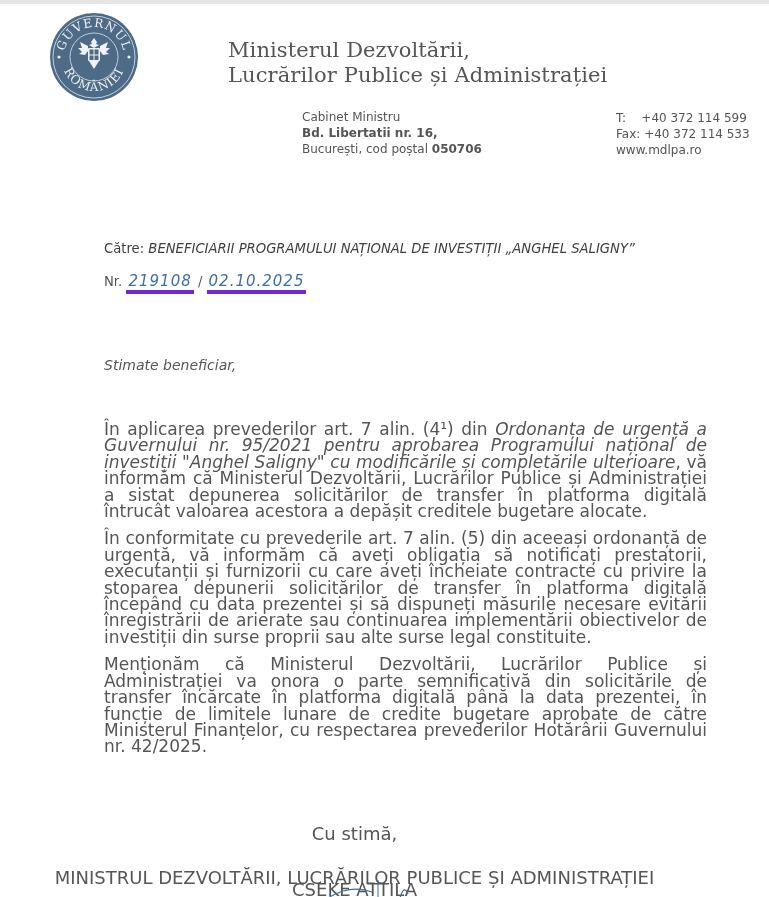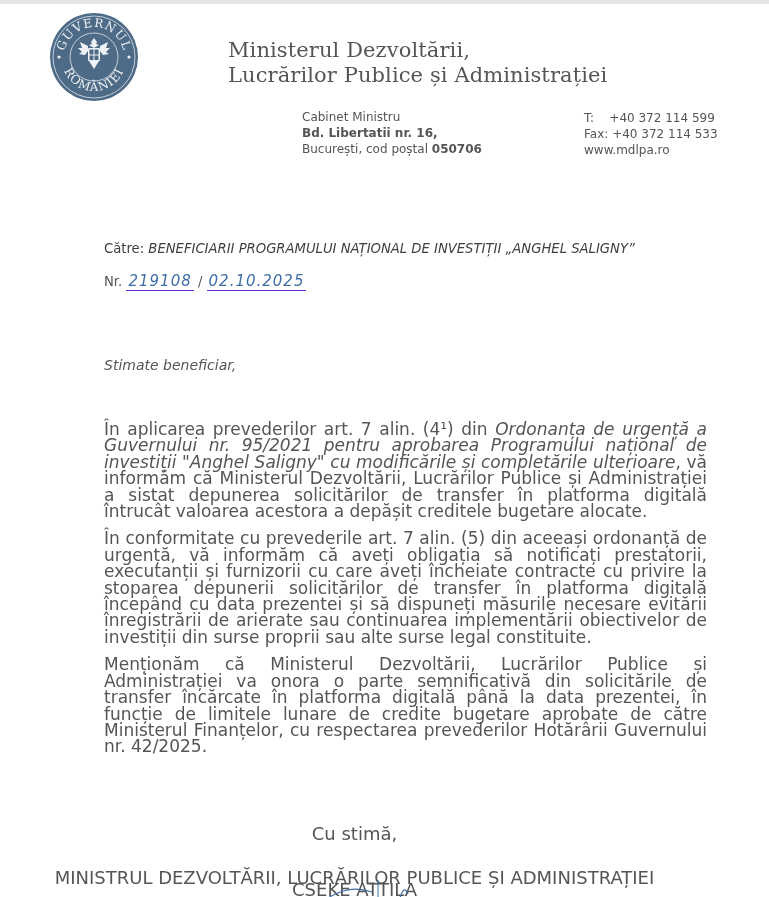--- a/index.html
+++ b/index.html
@@ -18,37 +18,37 @@
     font-family:"DejaVu Serif", serif; font-size:21px; line-height:25px;
     color:#555; letter-spacing:0.1px;margin-left:48px;
   }
   .ministry-title div { white-space:nowrap; }
   .address {
     position:absolute; left:302px; top:109px;
     font-size:12px; line-height:16px; color:#555;
   }
   .address .b { font-weight:bold; }
   .contact {
-    position:absolute; left:584px; top:110px;
+    position:absolute; left:616px; top:110px;
     font-size:12px; line-height:16px; color:#555;
   }
   .contact .row { white-space:pre; }
   .to {
     position:absolute; left:104px; top:241px;
     font-size:13.2px; color:#404040; white-space:nowrap;
   }
   .to i { font-style:italic; }
   .nr {
     position:absolute; left:104px; top:272px;
     font-size:13.2px; color:#555; white-space:nowrap;
   }
   .hand {
     font-family:"DejaVu Sans", sans-serif; font-style:italic;
     color:#3f6ea5; font-size:15px; letter-spacing:1px;
-    border-bottom:1px solid #6d28d9; padding:0 2px;
+    border-bottom:4px solid #6d28d9; padding:0 2px;
   }
   .salut {
     position:absolute; left:104px; top:357px;
     font-size:14px; font-style:italic; color:#555;
   }
   .body-text {
     position:absolute; left:104px; top:421px; width:603px;
     font-size:17px; line-height:16.4px; color:#555;
     text-align:justify;
   }

